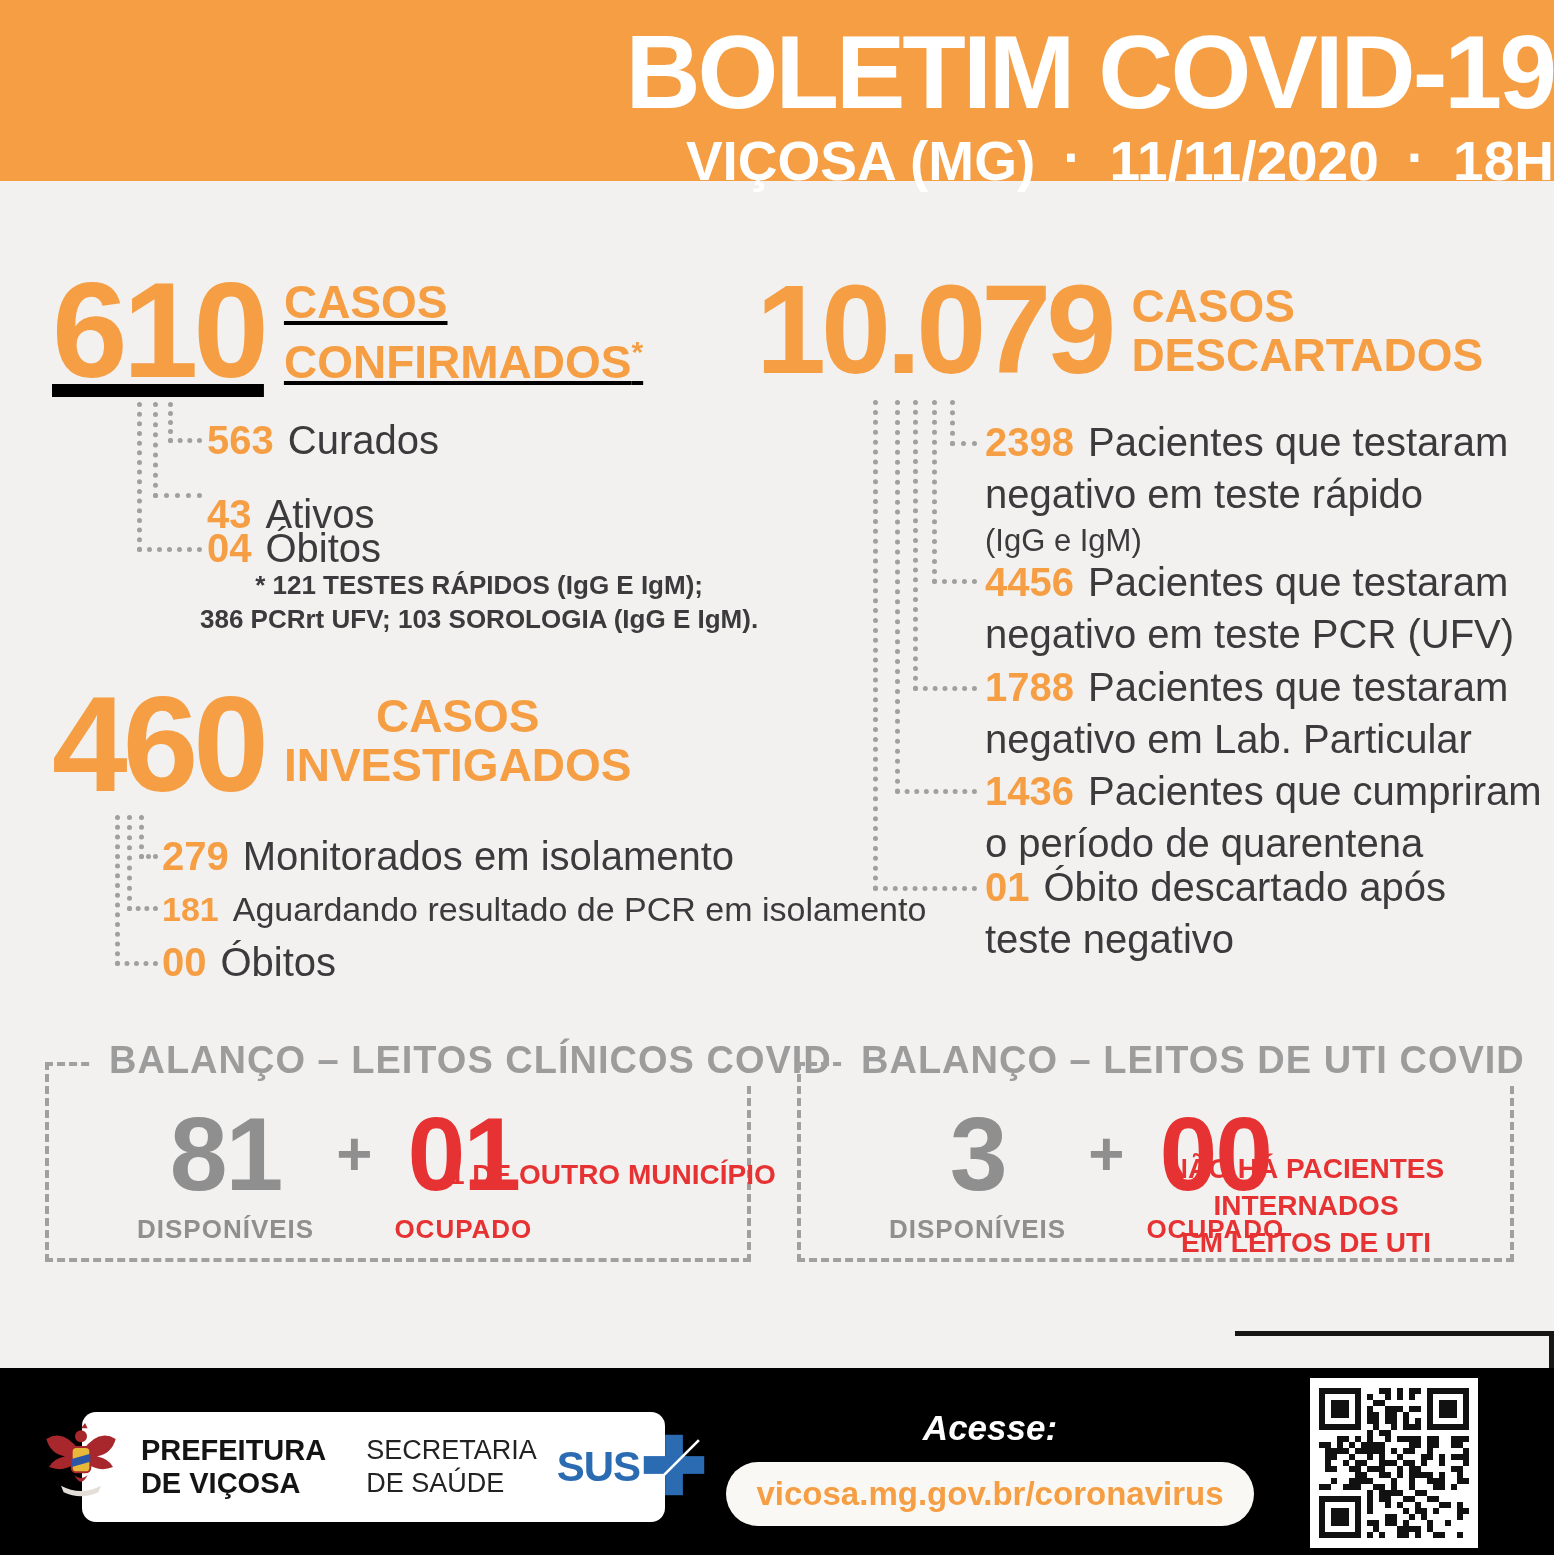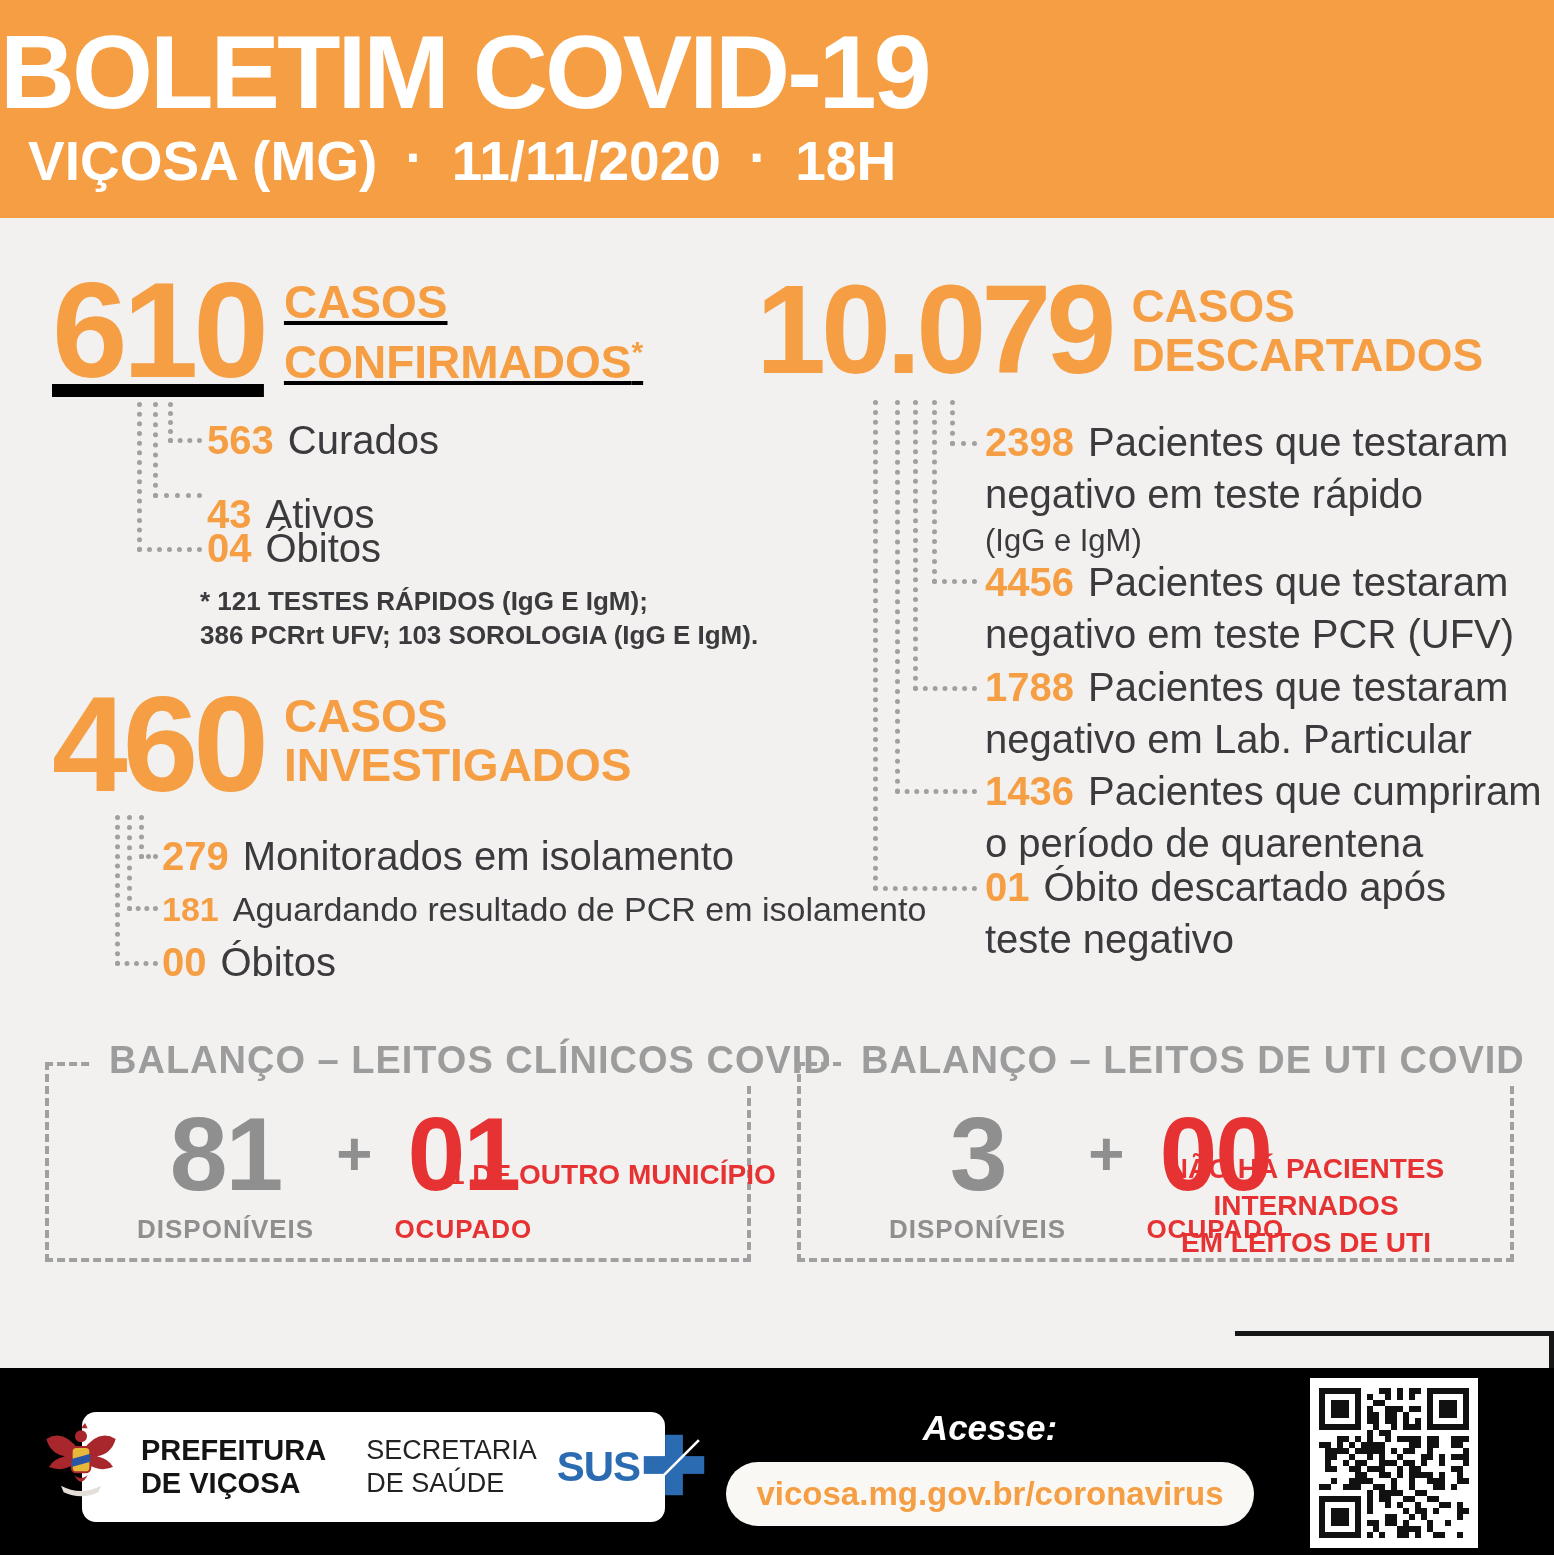--- a/index.html
+++ b/index.html
@@ -2,21 +2,21 @@
 <html><head>
 <meta charset="utf-8">
 <style>
   html,body{margin:0;padding:0;background:#888;}
   .canvas{
     position:relative;width:1554px;height:1555px;overflow:hidden;
     background:#F2F1EF;font-family:"Liberation Sans",sans-serif;
     -webkit-font-smoothing:antialiased;
   }
   
-  .header{position:absolute;left:0;top:0;width:100%;height:218px;background:#F59E44;color:#fff;text-align:left;}
+  .header{position:absolute;left:0;top:0;width:100%;height:181px;background:#F59E44;color:#fff;text-align:right;}
   .h-title{margin-top:18px;font-size:104px;font-weight:700;letter-spacing:-3px;line-height:1.05;}
   .h-sub{margin-top:2px;font-size:55px;font-weight:700;letter-spacing:0;padding-left:28px;}
   .h-sub .sep{display:inline-block;margin:0 28px;transform:translateY(-4px);}
   
   .sec{position:absolute;display:flex;align-items:flex-start;}
   .big{font-size:136px;font-weight:700;color:#F59E44;line-height:0.86;letter-spacing:-5px;white-space:nowrap;}
   .big-md{font-size:126px;}
   .sec-label{margin-left:20px;margin-top:6px;font-size:46px;line-height:49px;font-weight:700;color:#F59E44;letter-spacing:0;white-space:nowrap;}
   .sec-label sup{font-size:30px;}
   
@@ -83,26 +83,26 @@
   <div class="elb" style="left:137px;top:402px;width:60px;height:145px;"></div>
   <div class="item" style="left:207px;top:418px;">
     <span class="v">563</span><span>Curados</span>
   </div>
   <div class="item" style="left:207px;top:492px;">
     <span class="v">43</span><span>Ativos</span>
   </div>
   <div class="item" style="left:207px;top:526px;">
     <span class="v">04</span><span>Óbitos</span>
   </div>
-  <div class="footnote" style="left:200px;top:584px;">
+  <div class="footnote" style="left:200px;top:568px;text-align:center;">
     <div>* 121 TESTES RÁPIDOS (IgG E IgM);</div>
     <div>386 PCRrt UFV; 103  SOROLOGIA (IgG E IgM).</div>
   </div>
 
-  <div class="sec" style="left:52px;top:686px;">
+  <div class="sec" style="left:52px;top:686px;text-align:center;">
     <div class="big">460</div>
     <div class="sec-label">
       <div>CASOS</div>
       <div>INVESTIGADOS</div>
     </div>
   </div>
   <div class="elb" style="left:139px;top:815px;width:14px;height:39px;"></div>
   <div class="elb" style="left:127px;top:815px;width:26px;height:91px;"></div>
   <div class="elb" style="left:115px;top:815px;width:38px;height:146px;"></div>
   <div class="item" style="left:162px;top:834px;">

